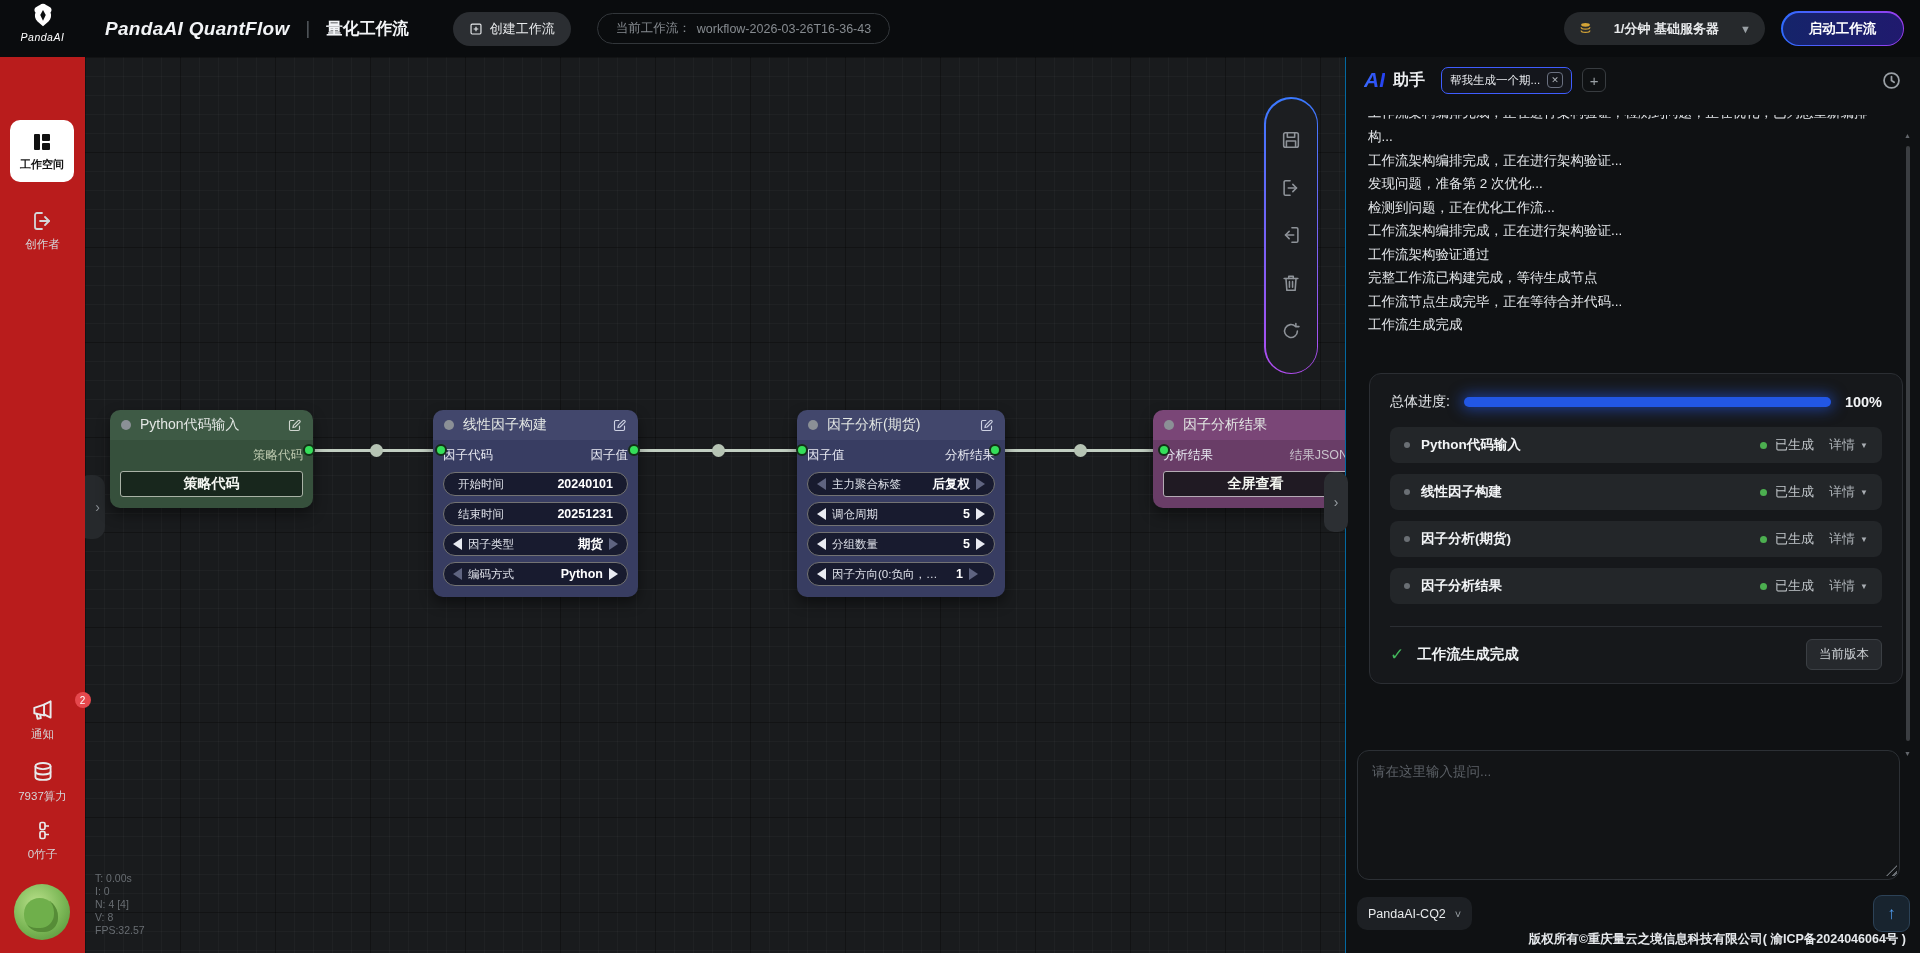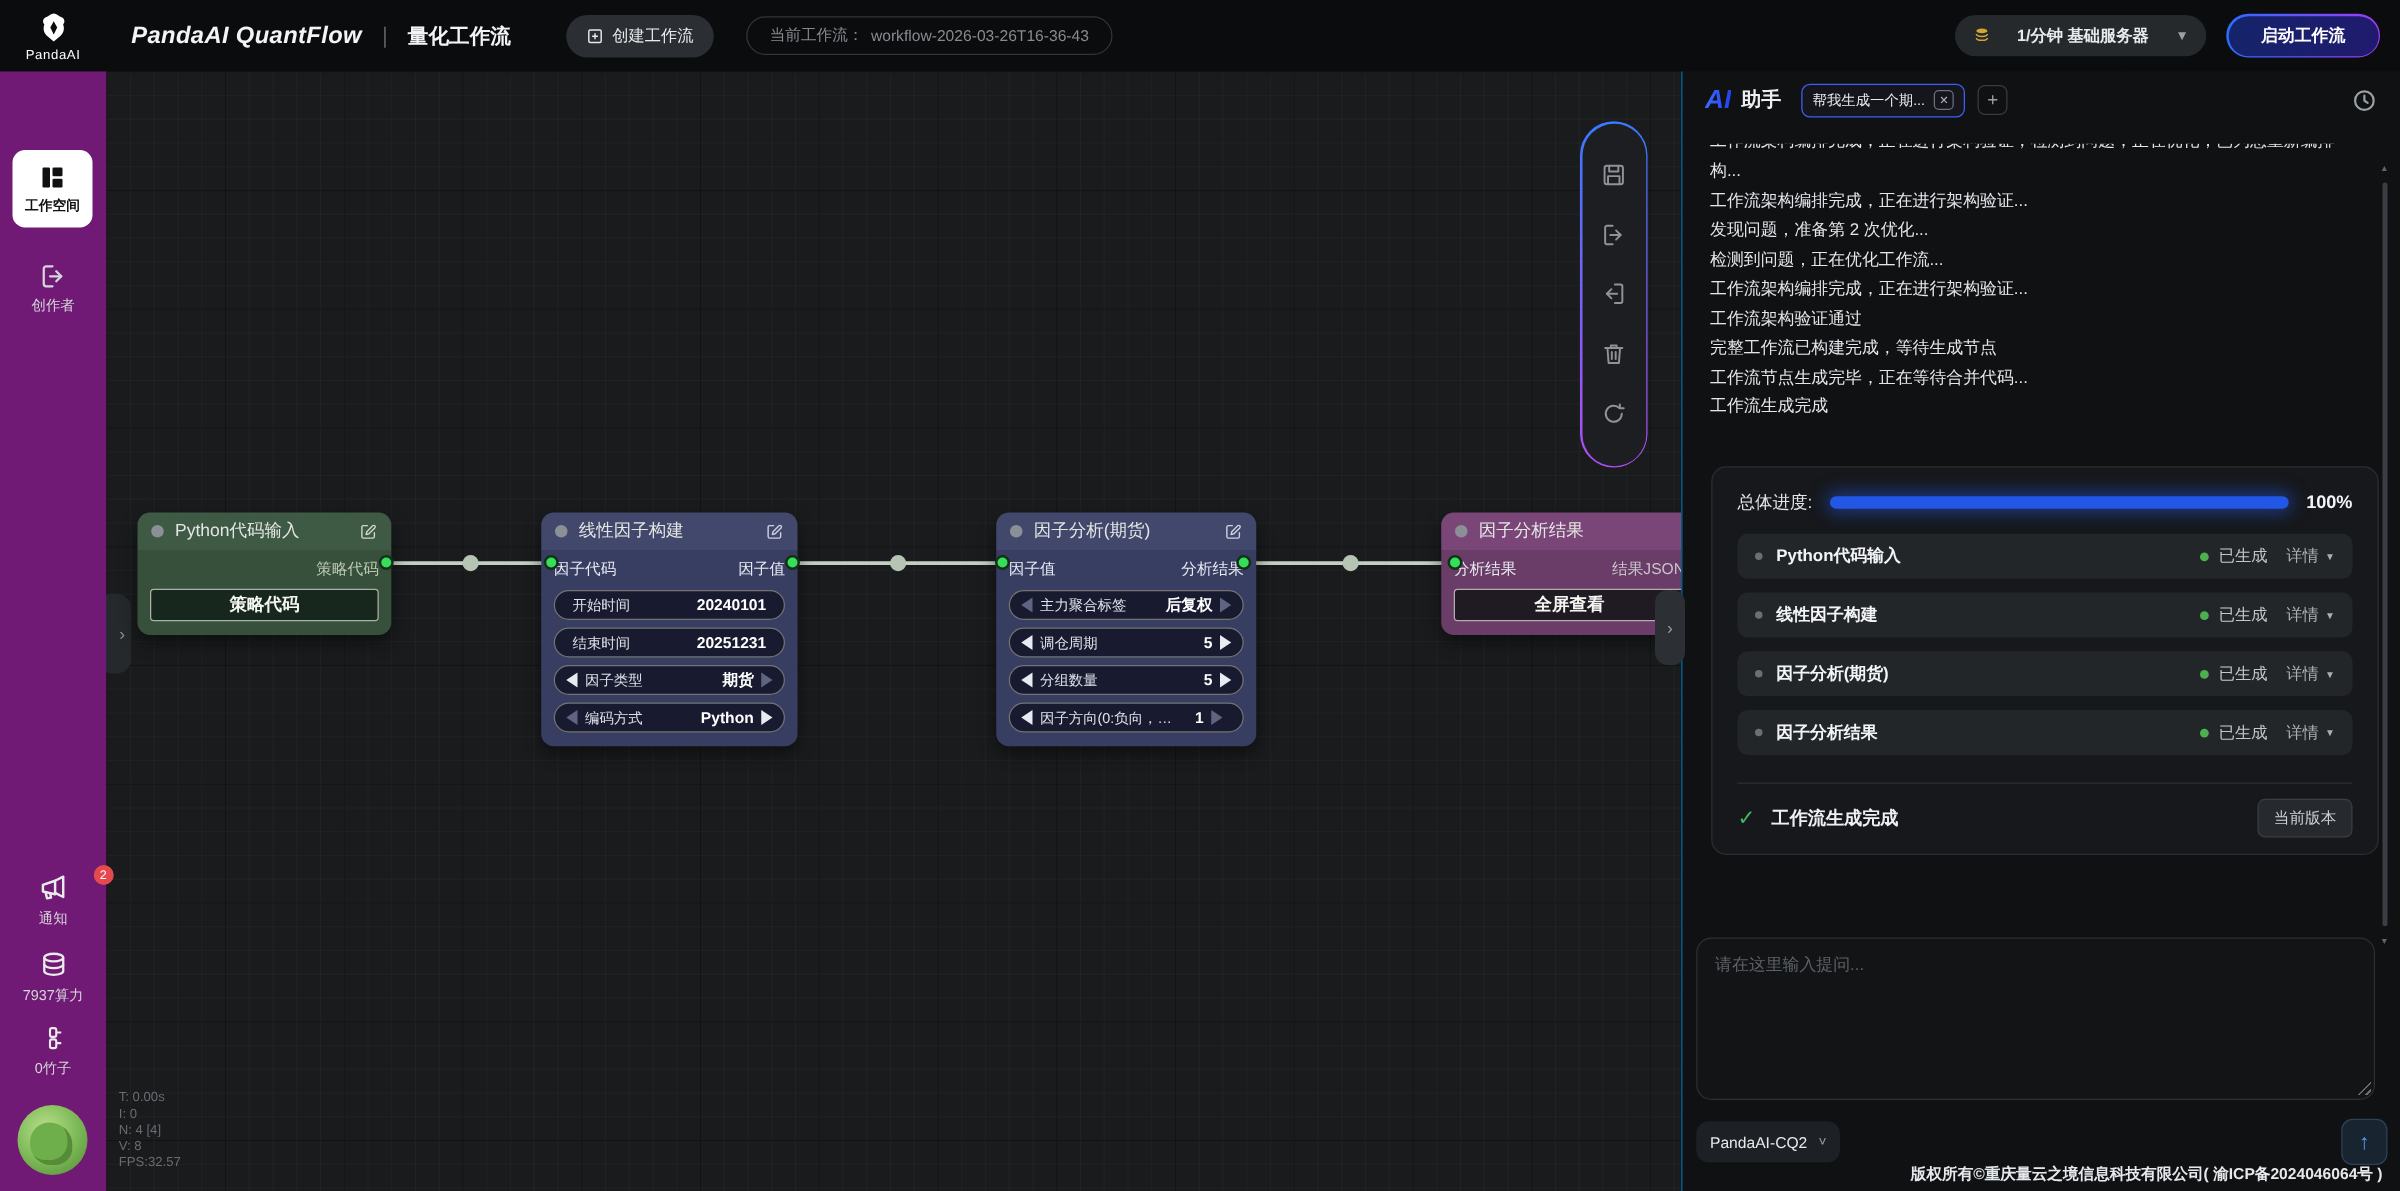--- a/index.html
+++ b/index.html
@@ -2,35 +2,35 @@
 <html><head>
 <meta charset="utf-8">
 <style>
   * { margin:0; padding:0; box-sizing:border-box; }
   html,body { background:#000; }
   body { font-family:"Liberation Sans","DejaVu Sans",sans-serif; }
   .app { position:relative; width:1920px; height:953px; overflow:hidden; background:#0b0d0e; color:#e6e8ea; }
 
   
   .topbar { position:absolute; left:0; top:0; width:1920px; height:57px; background:#0a0c0e; z-index:80; display:flex; align-items:center; }
-  .logo-box { width:85px; height:57px; display:flex; flex-direction:column; align-items:center; justify-content:center; gap:1px; }
+  .logo-box { width:85px; height:57px; display:flex; flex-direction:column; align-items:center; justify-content:flex-start; gap:1px;font-style:italic; }
   .logo-text { font-size:10.5px; color:#fff; letter-spacing:.5px; }
   .brand { font-size:19px; font-weight:bold; font-style:italic; color:#f2f4f6; margin-left:20px; letter-spacing:.3px; }
   .brand-div { color:#565b60; margin:0 16px; font-size:18px; }
   .brand-sub { font-size:16.5px; font-weight:bold; color:#f2f4f6; }
   .create-btn { margin-left:44px; height:34px; padding:0 16px; border-radius:17px; background:#2b2e32; display:flex; align-items:center; gap:7px; font-size:13px; color:#e8eaec; cursor:pointer; }
   .current-pill { margin-left:26px; height:31px; padding:0 18px; border-radius:16px; border:1px solid #32363a; display:flex; align-items:center; font-size:12.5px; color:#868b90; gap:6px; }
   .tb-right { margin-left:auto; display:flex; align-items:center; gap:16px; padding-right:16px; }
   .server-pill { height:33px; padding:0 14px; border-radius:17px; background:#26292c; display:flex; align-items:center; gap:21px; font-size:13px; font-weight:bold; color:#e8eaec; cursor:pointer; }
   .chev { color:#9aa0a5; font-size:11px; }
   .start-btn { height:35px; width:123px; border-radius:18px; padding:1.5px; background:linear-gradient(90deg,#2e6bff,#9b3df0); cursor:pointer; }
   .start-btn-in { width:100%; height:100%; border-radius:17px; background:linear-gradient(90deg,#15246a,#201a6e); display:flex; align-items:center; justify-content:center; font-size:13.5px; font-weight:bold; color:#fff; }
 
   
-  .sidebar { position:absolute; left:0; top:57px; width:85px; height:896px; background:#701a75; z-index:70; }
+  .sidebar { position:absolute; left:0; top:57px; width:85px; height:896px; background:#b91c1c; z-index:70; }
   .ws-card { position:absolute; left:10px; top:63px; width:64px; height:62px; border-radius:10px; background:#fff; display:flex; flex-direction:column; align-items:center; justify-content:center; gap:3px; cursor:pointer; }
   .ws-label { font-size:11px; font-weight:bold; color:#111; }
   .sb-item { position:absolute; left:0; width:85px; display:flex; flex-direction:column; align-items:center; gap:4px; cursor:pointer; }
   .sb-label { font-size:11.5px; color:#d4d7da; }
   .badge { position:absolute; left:45px; top:-5px; min-width:16px; height:16px; border-radius:8px; background:#e5484d; color:#fff; font-size:10px; display:flex; align-items:center; justify-content:center; padding:0 4px; }
   .avatar { position:absolute; left:14px; top:827px; width:56px; height:56px; border-radius:50%; background:radial-gradient(circle at 40% 35%,#b9e08a,#7ab655 55%,#4e8a33); overflow:hidden; cursor:pointer; }
   .avatar:after { content:""; position:absolute; left:10px; top:14px; width:34px; height:34px; border-radius:50% 60% 45% 55%; background:#6faf4b; box-shadow:inset -4px -4px 0 #568c37; }
 
   
   .canvas { position:absolute; left:85px; top:57px; width:1835px; height:896px; background-color:#191b1d;

